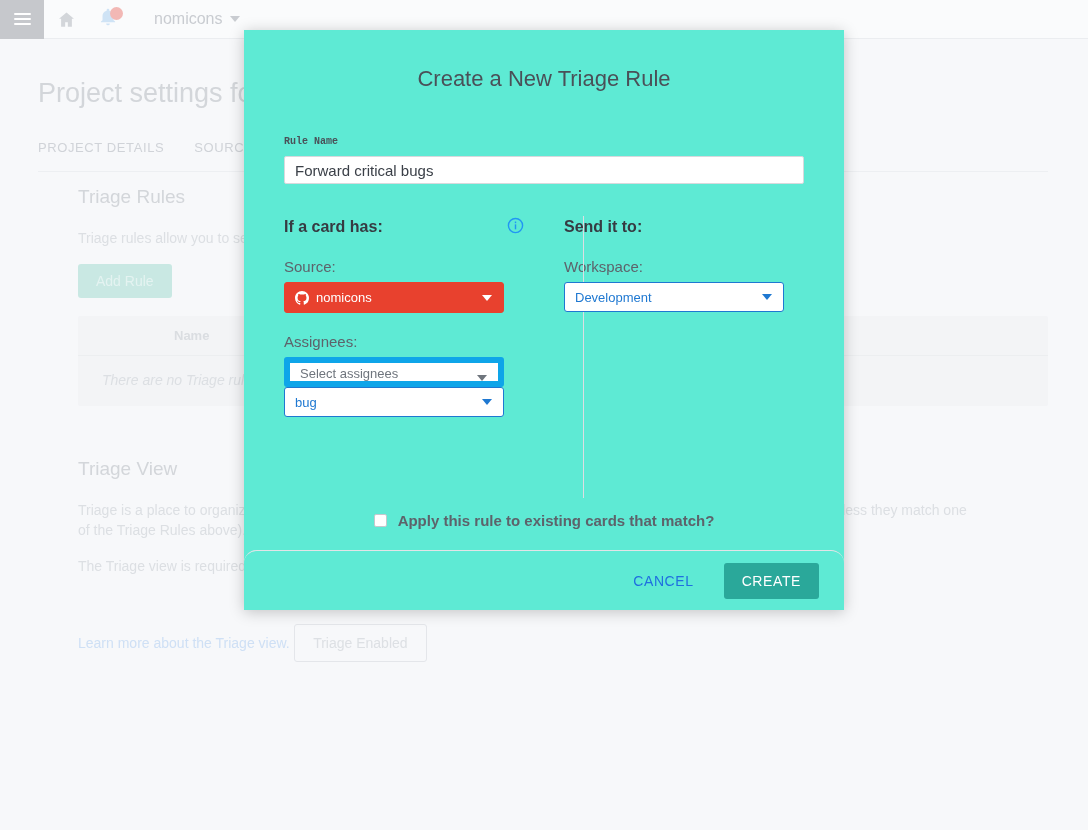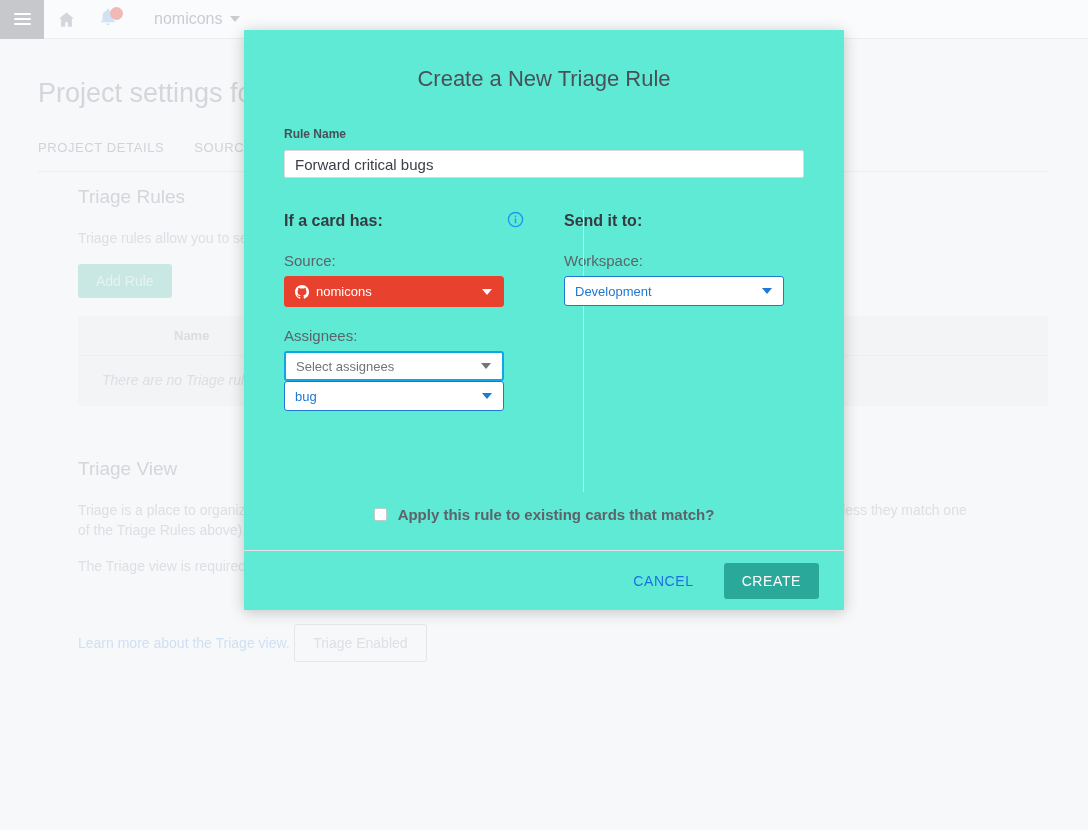--- a/index.html
+++ b/index.html
@@ -204,25 +204,26 @@
     color: #4a5058;
     font-weight: 400;
     padding-top: 36px;
   }
 
   .modal-body {
     padding: 0 40px;
   }
 
   .field-label-strong {
-    font-size: 12px;
+    font-size: 10px;
     font-weight: bold;
     color: #4a5058;
-    margin-top: 35px;
+    margin-top: 44px;
     margin-bottom: 9px;
+    font-family: Liberation Mono, monospace;
   }
 
   .text-input {
     width: 520px;
     height: 28px;
     border: 1px solid #d7d9dd;
     border-radius: 2px;
     font-size: 15px;
     color: #3b4048;
     padding: 4px 10px;
@@ -289,22 +290,23 @@
   }
 
   .select-red {
     background: #e8412e;
     border: 1px solid #e8412e;
     color: #ffffff;
     gap: 7px;
     height: 31px;
   }
   .select-grey {
-    border: 2px solid #0ea5e9;
+    border: 6px solid #0ea5e9;
     color: #6f757d;
+    align-items: flex-end;
   }
   .select-blue {
     border: 1px solid #1f78d1;
     color: #1f78d1;
   }
   .select-blue-ws {
     border: 1px solid #1f78d1;
     color: #1f78d1;
     width: 220px;
   }
@@ -335,20 +337,21 @@
     left: 0;
     bottom: 0;
     width: 600px;
     height: 60px;
     border-top: 1px solid #e2e4e7;
     display: flex;
     align-items: center;
     justify-content: flex-end;
     padding-right: 25px;
     gap: 18px;
+    border-radius: 13px;
   }
   .btn-cancel {
     background: none;
     border: none;
     color: #1f6fe0;
     font-size: 14px;
     letter-spacing: 0.6px;
     padding: 9px 12px;
     cursor: pointer;
     font-family: "Liberation Sans", sans-serif;

